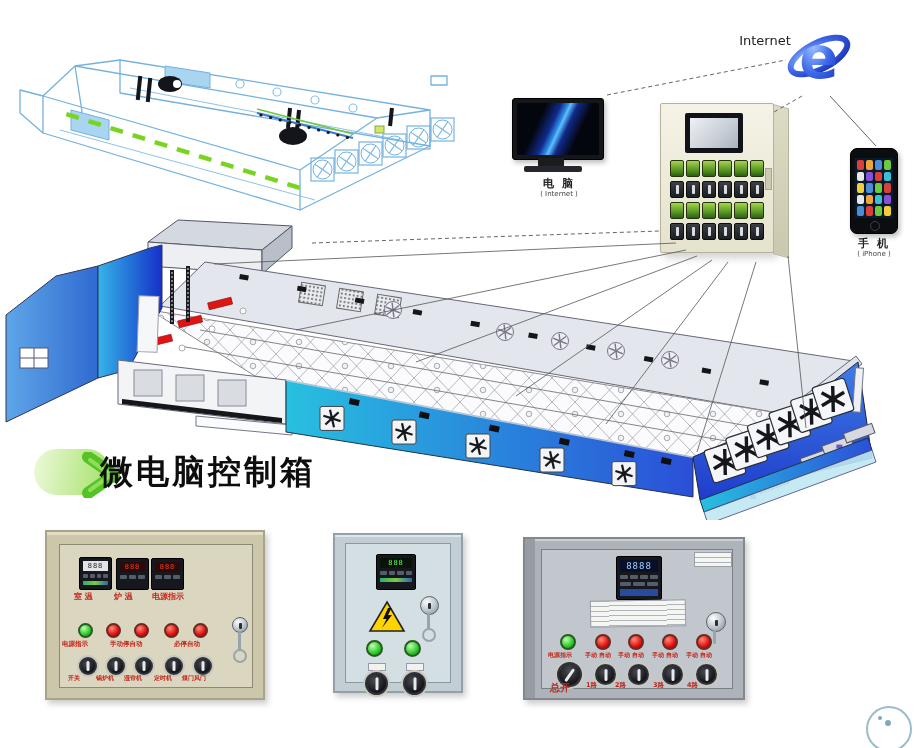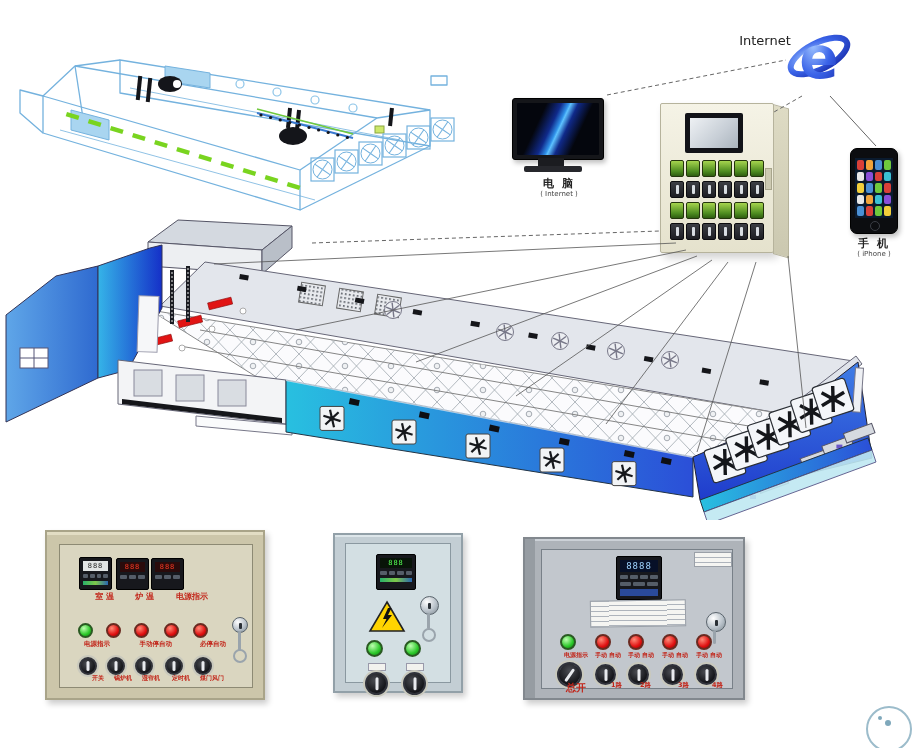--- a/index.html
+++ b/index.html
@@ -51,21 +51,21 @@
   
   .pbox{position:absolute;box-sizing:border-box;}
   .pbox .inner{position:absolute;box-sizing:border-box;}
   .lamp{position:absolute;border-radius:50%;box-sizing:border-box;}
   .lamp.red{background:radial-gradient(circle at 35% 30%,#ff8a78,#e01212 60%,#8e0000);border:2px solid #6a2a20;}
   .lamp.green{background:radial-gradient(circle at 35% 30%,#beffb0,#2cc82a 60%,#0e7a10);border:2px solid #2a5a22;}
   .knob{position:absolute;border-radius:50%;background:radial-gradient(circle at 40% 35%,#4a4c52,#141519 70%);
         border:2px solid #30323a;box-shadow:0 0 0 2px #c9c9bd;}
   .knob::after{content:"";position:absolute;left:50%;top:50%;width:3px;height:72%;background:#e8eaee;
         transform:translate(-50%,-50%);border-radius:2px;}
-  .rlbl{position:absolute;color:#c22418;font-weight:bold;text-align:right;line-height:1.1;}
+  .rlbl{position:absolute;color:#c22418;font-weight:bold;text-align:left;line-height:1.1;}
   .tctrl{position:absolute;background:#17181d;border:1px solid #000;border-radius:2px;}
   .tctrl .disp{margin:3px 3px 0;height:10px;background:#2a0b0b;color:#ff3a22;font-size:7px;line-height:10px;
         text-align:center;font-family:"DejaVu Sans Mono","Liberation Mono",monospace;letter-spacing:1px;overflow:hidden;}
   .tctrl.light .disp{background:#e3e6e6;color:#1a1a1a;}
   .tctrl .btns{display:flex;gap:2px;margin:3px 3px 0;}
   .tctrl .btns i{flex:1;height:4px;background:#555d68;border-radius:1px;display:block;}
   .tctrl .strip{margin:3px 3px 0;height:4px;background:linear-gradient(90deg,#29b06a,#7ec84a,#2966b0);}
   .chrome{position:absolute;border-radius:50%;background:radial-gradient(circle at 35% 30%,#ffffff,#b9c2ca 55%,#7c8890);
         border:1px solid #5a646c;}
   .chrome::after{content:"";position:absolute;left:42%;top:38%;width:3px;height:6px;background:#2a3036;border-radius:1px;}
@@ -534,20 +534,28 @@
         <i style="background:#4a8fd4"></i>
         <i style="background:#d94038"></i>
         <i style="background:#6fc93c"></i>
         <i style="background:#f2ce3a"></i>
       </div>
     <div class="home"></div>
   </div>
   <div class="net-label" style="left:845px;top:236px;width:58px;font-size:11px;letter-spacing:2px">手 机</div>
   <div class="net-sub" style="left:845px;top:250px;width:58px;font-size:7px">( iPhone )</div>
 
+  <div class="heading">
+    <div class="h-pill"></div>
+    <svg class="abs" style="left:44px;top:6px" width="54" height="46" viewBox="0 0 54 46">
+      <path d="M10,5 L36,23 L10,41" fill="none" stroke="#54c326" stroke-width="12" stroke-linecap="round" stroke-linejoin="round"></path>
+      <path d="M12,8 L33,23 L12,38" fill="none" stroke="#8fdd58" stroke-width="4" stroke-linecap="round" stroke-linejoin="round"></path>
+    </svg>
+    <div class="h-title">微电脑控制箱</div>
+  </div>
 
   <div class="pbox" style="left:45px;top:530px;width:220px;height:170px;z-index:10;
         background:linear-gradient(180deg,#d3cdb2,#c4be a0);background:#ccc6aa;border:2px solid #a9a489;
         box-shadow:inset 0 3px 0 #e2ddc4, 3px 4px 6px rgba(0,0,0,.2)">
     <div class="inner" style="left:12px;top:12px;width:194px;height:144px;background:#dad6c0;border:1px solid #8d8a74">
 
       <div class="tctrl light" style="left:19px;top:12px;width:31px;height:31px">
         <div class="disp">888</div>
         <div class="btns">
             <i></i>

